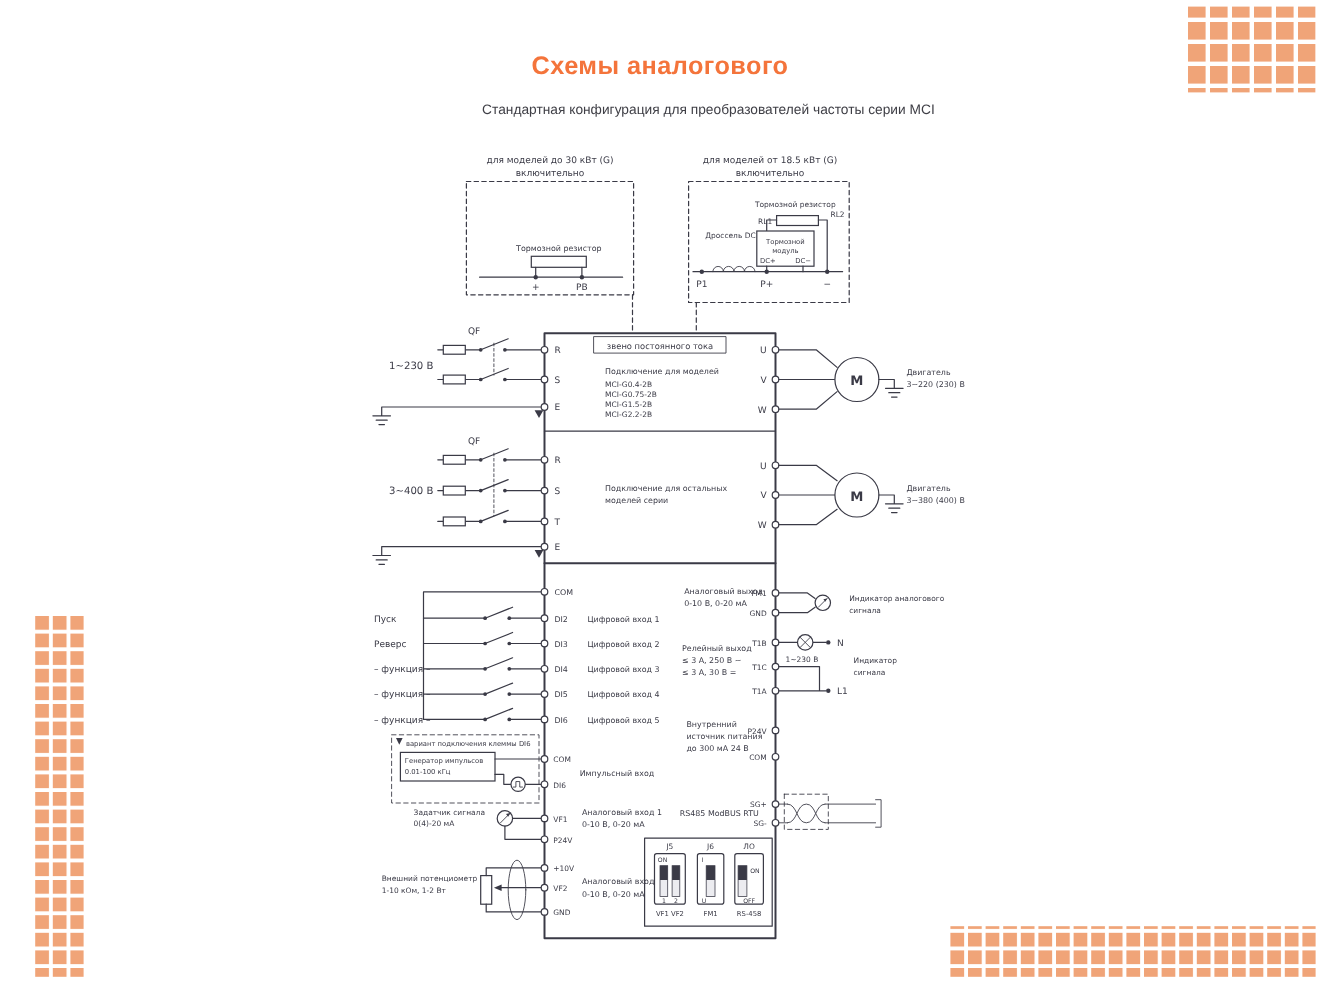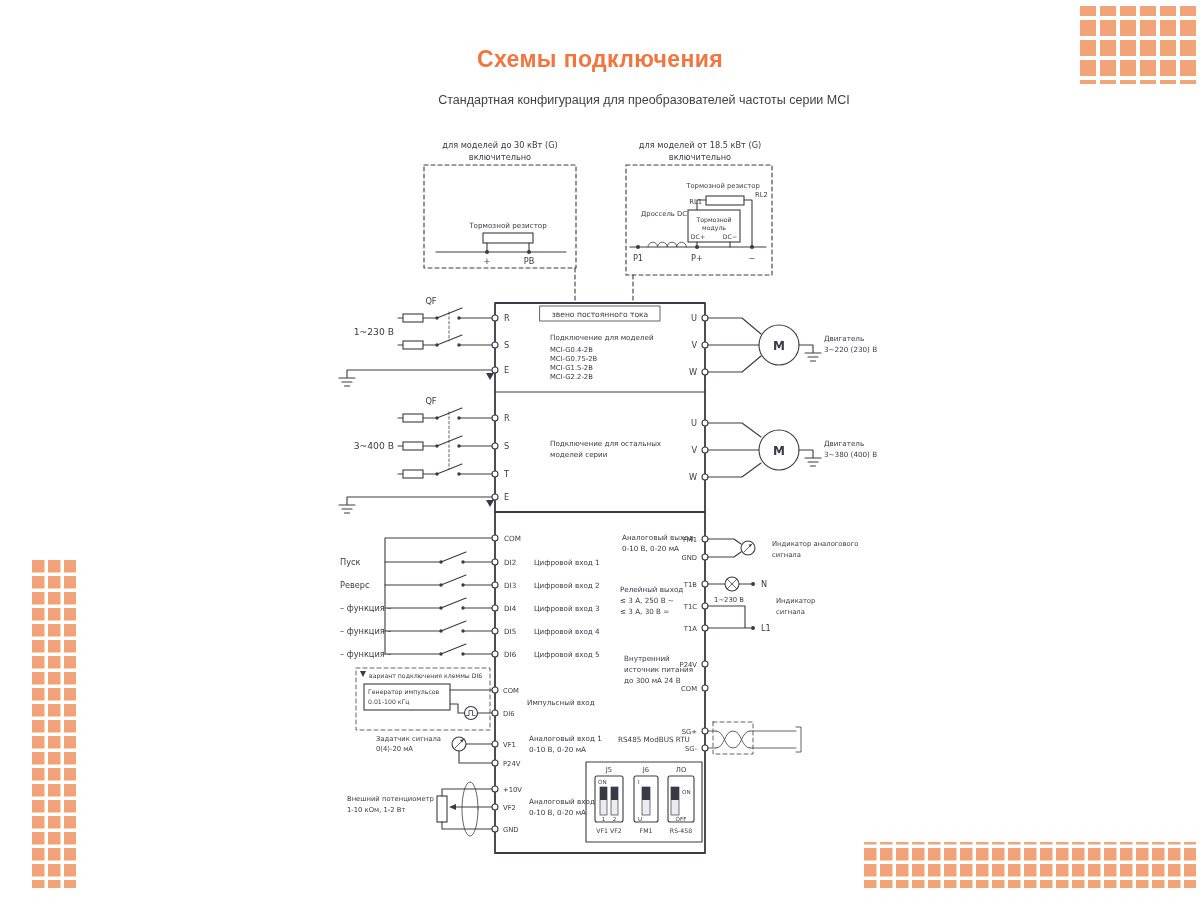--- a/index.html
+++ b/index.html
@@ -24,21 +24,21 @@
   .dot{fill:#3A3A46;stroke:none;}
   .wht{fill:#fff;stroke:#3A3A46;stroke-width:1.1;}
   .blk{fill:#3A3A46;stroke:none;}
   .chan{fill:#ECECF0;stroke:#3A3A46;stroke-width:.7;}
 </style>
 </head>
 <body>
 
 <div class="canvas">
 
-  <h1 class="title">Схемы подключения</h1>
+  <h1 class="title">Схемы аналогового</h1>
   <p class="subtitle">Стандартная конфигурация для преобразователей частоты серии MCI</p>
 
   <svg width="1200" height="900" viewBox="0 0 1200 900">
     <defs>
       <pattern id="sqS" width="16" height="16" patternUnits="userSpaceOnUse">
         <rect width="12.5" height="12.5" fill="#F0A478"></rect>
       </pattern>
       <pattern id="sqB" width="20" height="20" patternUnits="userSpaceOnUse">
         <rect width="16" height="16" fill="#F0A478"></rect>
       </pattern>

